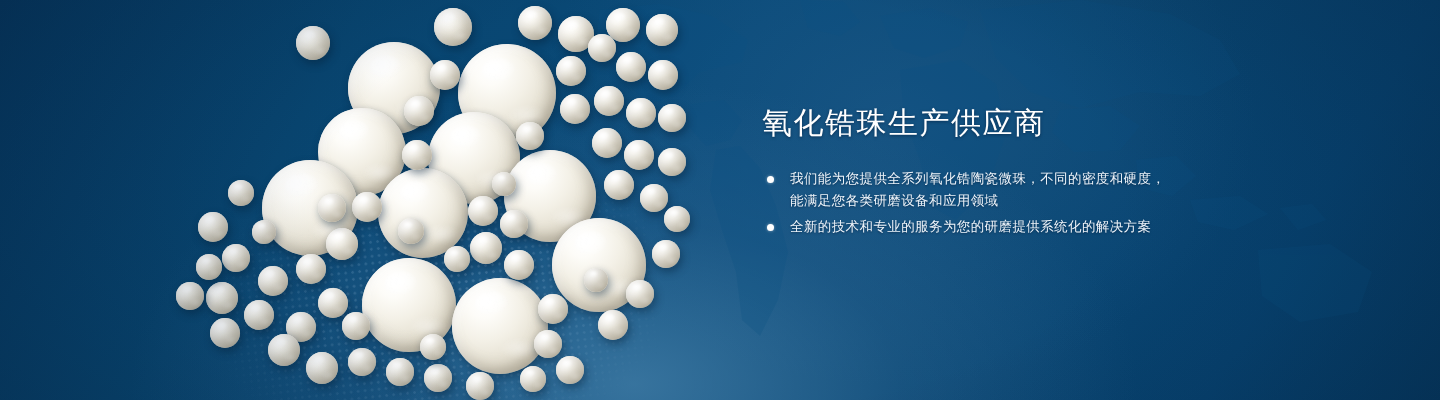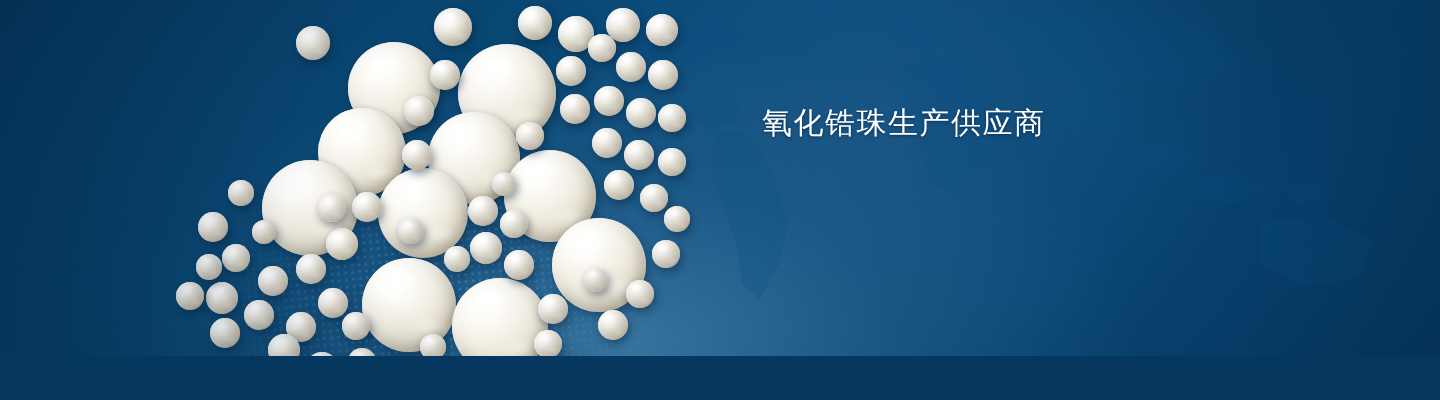--- a/index.html
+++ b/index.html
@@ -1,20 +1,20 @@
 <!DOCTYPE html>
 <html><head>
 <meta charset="utf-8">
 <style>
   html,body{margin:0;padding:0;background:#06385f;}
   *{box-sizing:border-box;}
 
   .banner{
     position:relative;
-    width:1440px;height:356px;
+    width:1440px;height:400px;
     overflow:hidden;
     font-family:"Liberation Sans","DejaVu Sans",sans-serif;
     background:#084571;
   }
 
   
   .bg-base{
     position:absolute;inset:0;
     background:
       radial-gradient(ellipse 700px 420px at 44% 96%, rgba(92,150,190,.55) 0%, rgba(60,115,160,.28) 38%, rgba(10,70,115,0) 72%),
@@ -201,16 +201,25 @@
     <div class="bead" style="left:420px;top:334px;width:26px;height:26px;"></div>
     <div class="bead" style="left:584px;top:268px;width:24px;height:24px;"></div>
   </div>
 
   <div class="bg-vignette"></div>
 
   <div class="content">
     <h1 class="title">氧化锆珠生产供应商</h1>
 
     <ul class="bullets">
+      <li class="bullet">
+        <span class="dot"></span>
+        <span class="line">我们能为您提供全系列氧化锆陶瓷微珠，不同的密度和硬度，</span>
+        <span class="line">能满足您各类研磨设备和应用领域</span>
+      </li>
+      <li class="bullet">
+        <span class="dot"></span>
+        <span class="line">全新的技术和专业的服务为您的研磨提供系统化的解决方案</span>
+      </li>
     </ul>
   </div>
 
 </div>
 
 </body></html>

